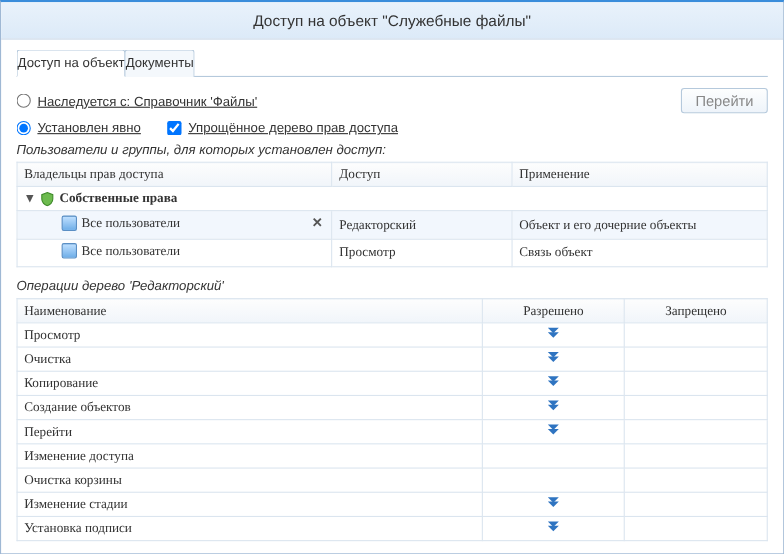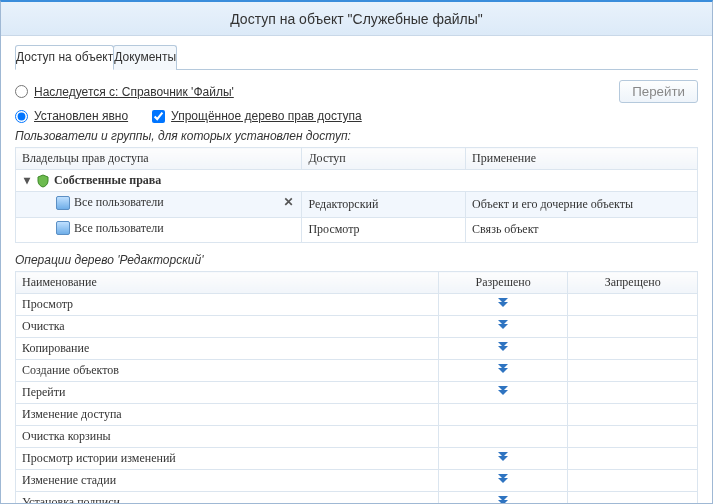--- a/index.html
+++ b/index.html
@@ -233,25 +233,20 @@
           <td>Изменение доступа</td>
           <td></td>
           <td></td>
         </tr>
         <tr>
           <td>Очистка корзины</td>
           <td></td>
           <td></td>
         </tr>
         <tr>
-          <td>Просмотр истории изменений</td>
-          <td><span class="chev"></span></td>
-          <td></td>
-        </tr>
-        <tr>
           <td>Изменение стадии</td>
           <td><span class="chev"></span></td>
           <td></td>
         </tr>
         <tr>
           <td>Установка подписи</td>
           <td><span class="chev"></span></td>
           <td></td>
         </tr>
       </tbody>

